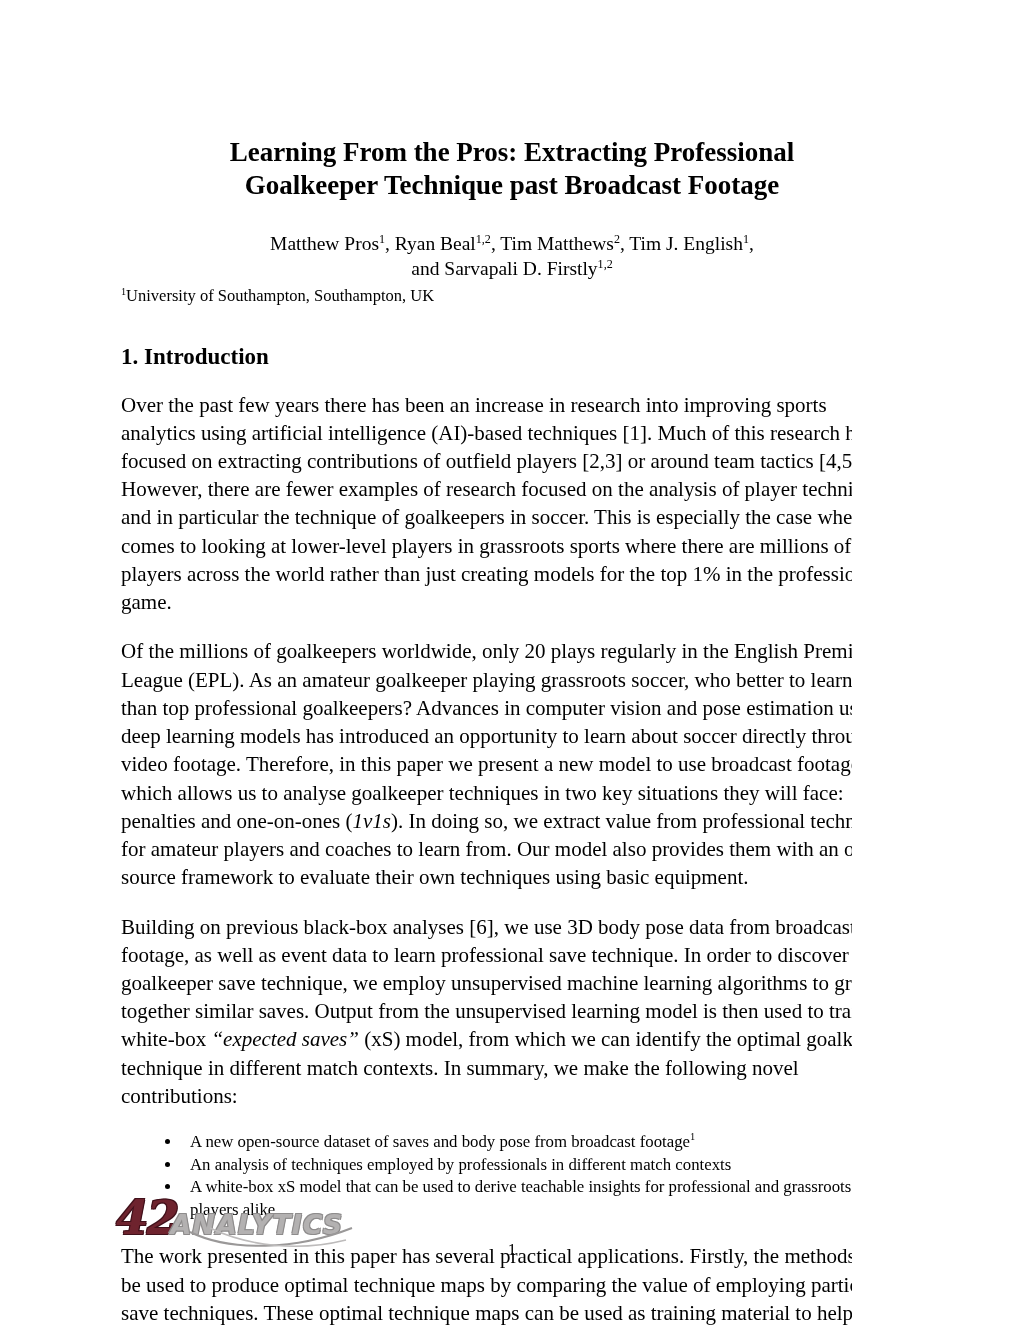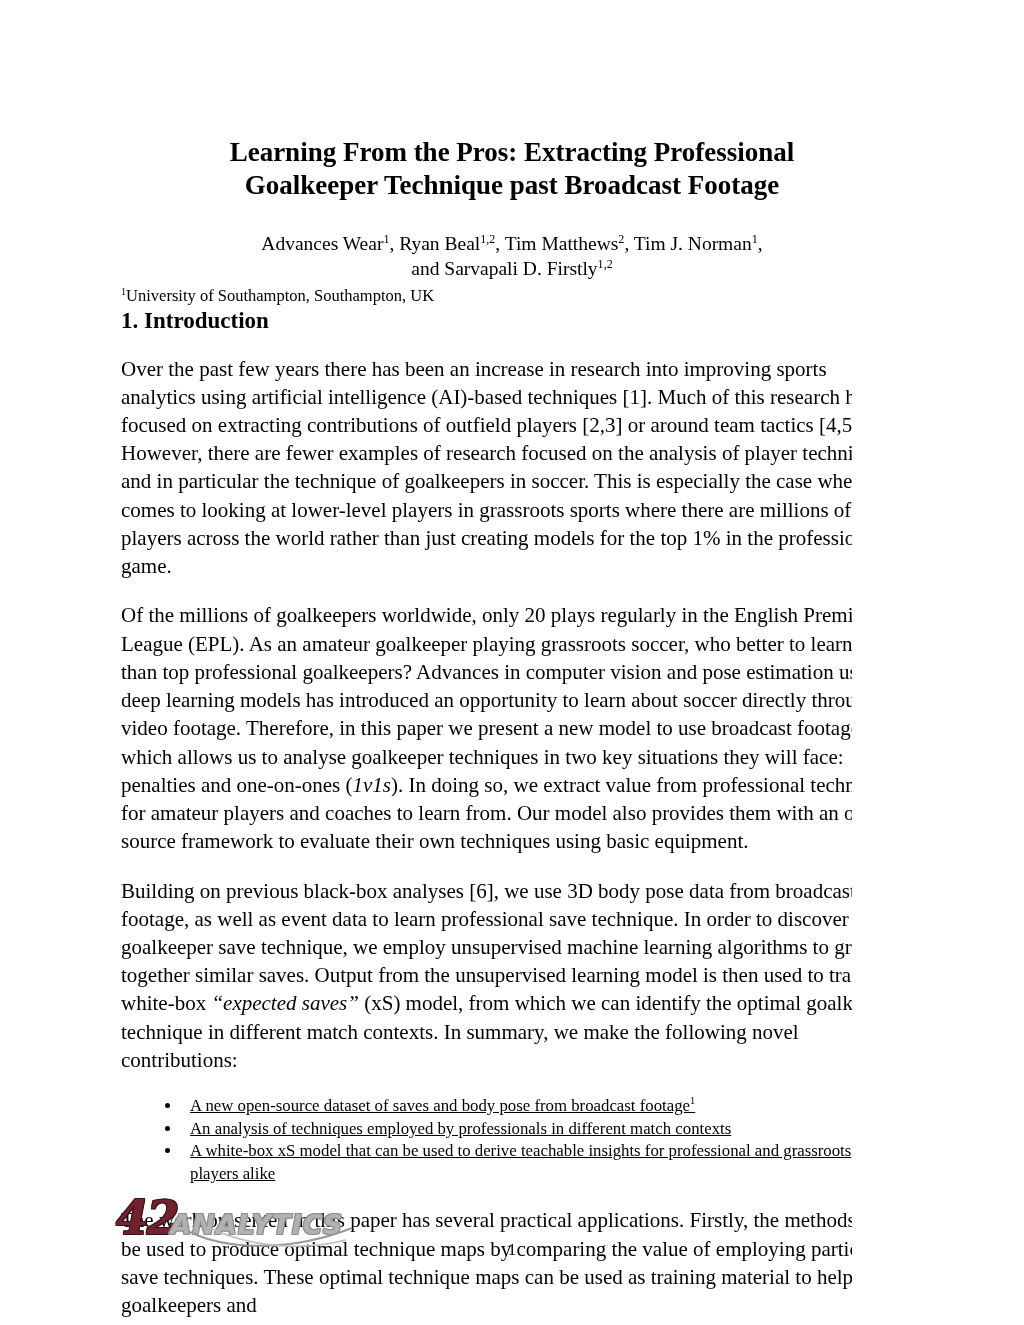--- a/index.html
+++ b/index.html
@@ -33,34 +33,34 @@
     font-size:19.5px;
     line-height:1.3;
   }
   .affiliations {
     text-align:left;
     font-size:16.5px;
     line-height:1.45;
     margin-top:2px;
   }
   .section-heading {
+    margin-top:36px;
     font-size:23px;
     font-weight:bold;
   }
   .para {
     margin-top:21px;
     font-size:21px;
     line-height:1.345;
     text-align:left;
   }
   ul.bullets {
     margin-top:21px;
     padding-left:61px;
     list-style:disc outside;
-    text-decoration:underline;
   }
   ul.bullets li {
     font-size:16.8px;
     line-height:1.345;
     padding-left:8px;
   }
   .footnote-rule {
     margin-top:32px;
     width:243px;
     border-top:1.2px solid #000;
@@ -114,21 +114,21 @@
 
 <div class="page">
   <div class="content">
 
     <h1 class="title">
       <div>Learning From the Pros: Extracting Professional</div>
       <div>Goalkeeper Technique past Broadcast Footage</div>
     </h1>
 
     <div class="authors">
-      <div><span>Advances Wear</span><sup>1</sup><span>, Ryan Beal</span><sup>1,2</sup><span>, Tim Matthews</span><sup>2</sup><span>, Tim J. Norman</span><sup>1</sup><span>,</span></div>
+      <div><span>Matthew Pros</span><sup>1</sup><span>, Ryan Beal</span><sup>1,2</sup><span>, Tim Matthews</span><sup>2</sup><span>, Tim J. English</span><sup>1</sup><span>,</span></div>
       <div><span>and Sarvapali D. Firstly</span><sup>1,2</sup></div>
     </div>
 
     <div class="affiliations">
       <div><sup>1</sup><span>University of Southampton, Southampton, UK</span></div>
     </div>
 
     <h2 class="section-heading">1. Introduction</h2>
 
     <p class="para"><span>Over the past few years there has been an increase in research into improving sports analytics using artificial intelligence (AI)-based techniques [1]. Much of this research has focused on extracting contributions of outfield players [2,3] or around team tactics [4,5]. However, there are fewer examples of research focused on the analysis of player technique, and in particular the technique of goalkeepers in soccer. This is especially the case when it comes to looking at lower-level players in grassroots sports where there are millions of players across the world rather than just creating models for the top 1% in the professional game.</span></p>

